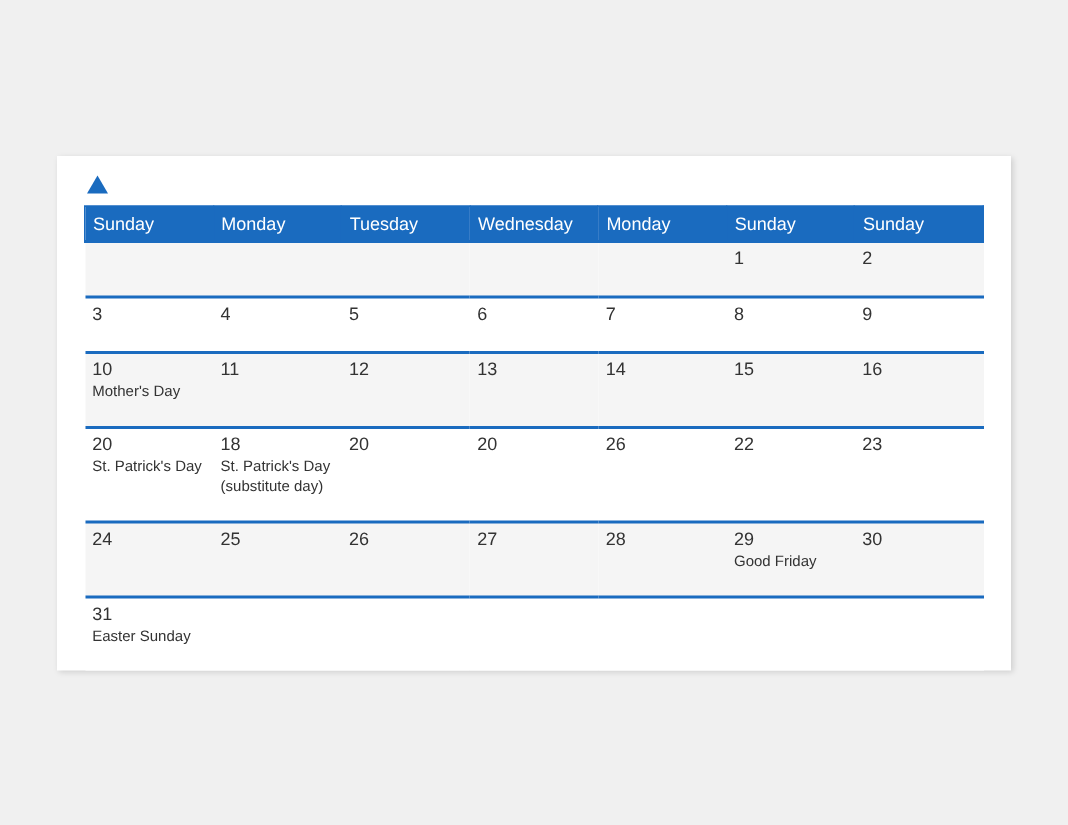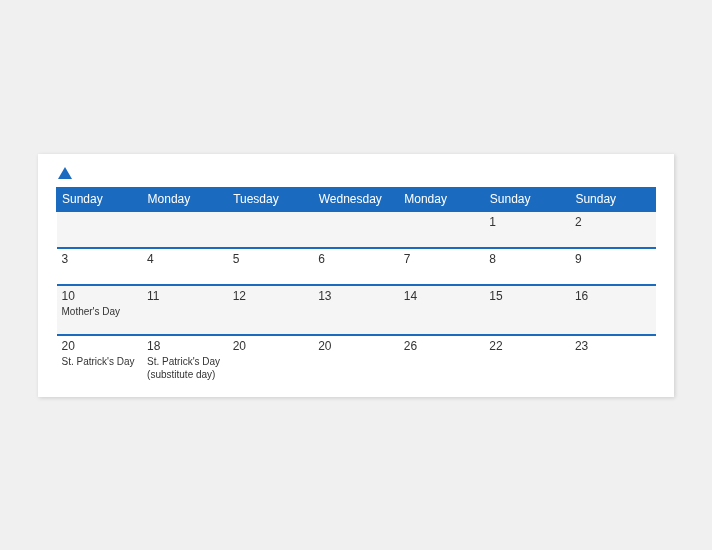--- a/index.html
+++ b/index.html
@@ -223,15 +223,51 @@
           <td>
             <span class="day-num">26</span>
           </td>
           <td>
             <span class="day-num">22</span>
           </td>
           <td>
             <span class="day-num">23</span>
           </td>
         </tr>
+        <tr>
+          <td>
+            <span class="day-num">24</span>
+          </td>
+          <td>
+            <span class="day-num">25</span>
+          </td>
+          <td>
+            <span class="day-num">26</span>
+          </td>
+          <td>
+            <span class="day-num">27</span>
+          </td>
+          <td>
+            <span class="day-num">28</span>
+          </td>
+          <td>
+            <span class="day-num">29</span>
+            <span class="holiday">Good Friday</span>
+          </td>
+          <td>
+            <span class="day-num">30</span>
+          </td>
+        </tr>
+        <tr>
+          <td>
+            <span class="day-num">31</span>
+            <span class="holiday">Easter Sunday</span>
+          </td>
+          <td class="empty-cell"></td>
+          <td class="empty-cell"></td>
+          <td class="empty-cell"></td>
+          <td class="empty-cell"></td>
+          <td class="empty-cell"></td>
+          <td class="empty-cell"></td>
+        </tr>
       </tbody>
   </table>
 </div>
 
 </body></html>

